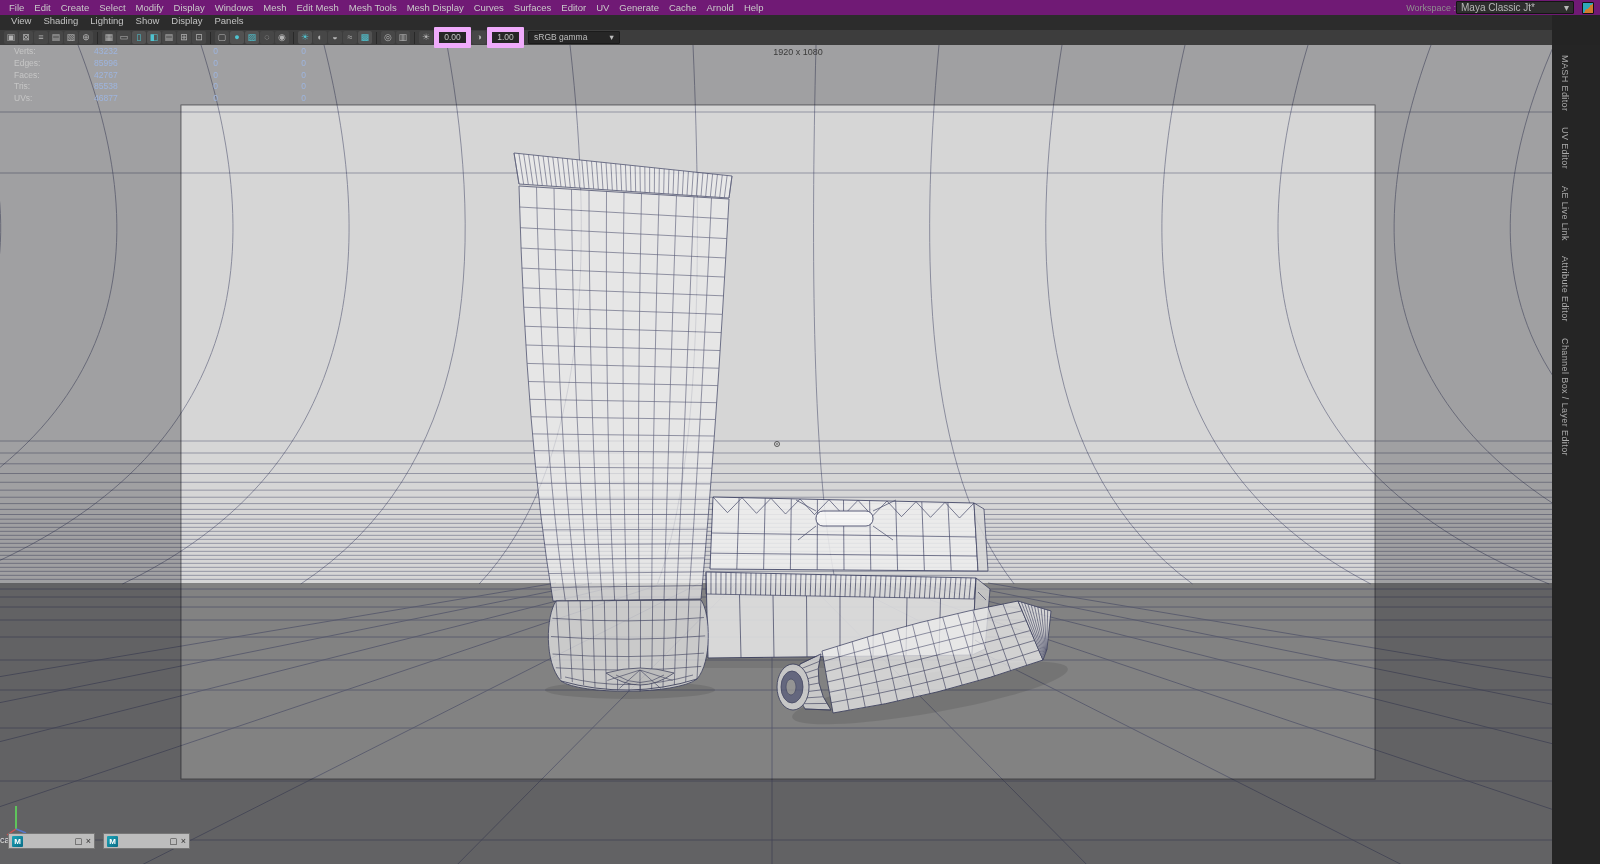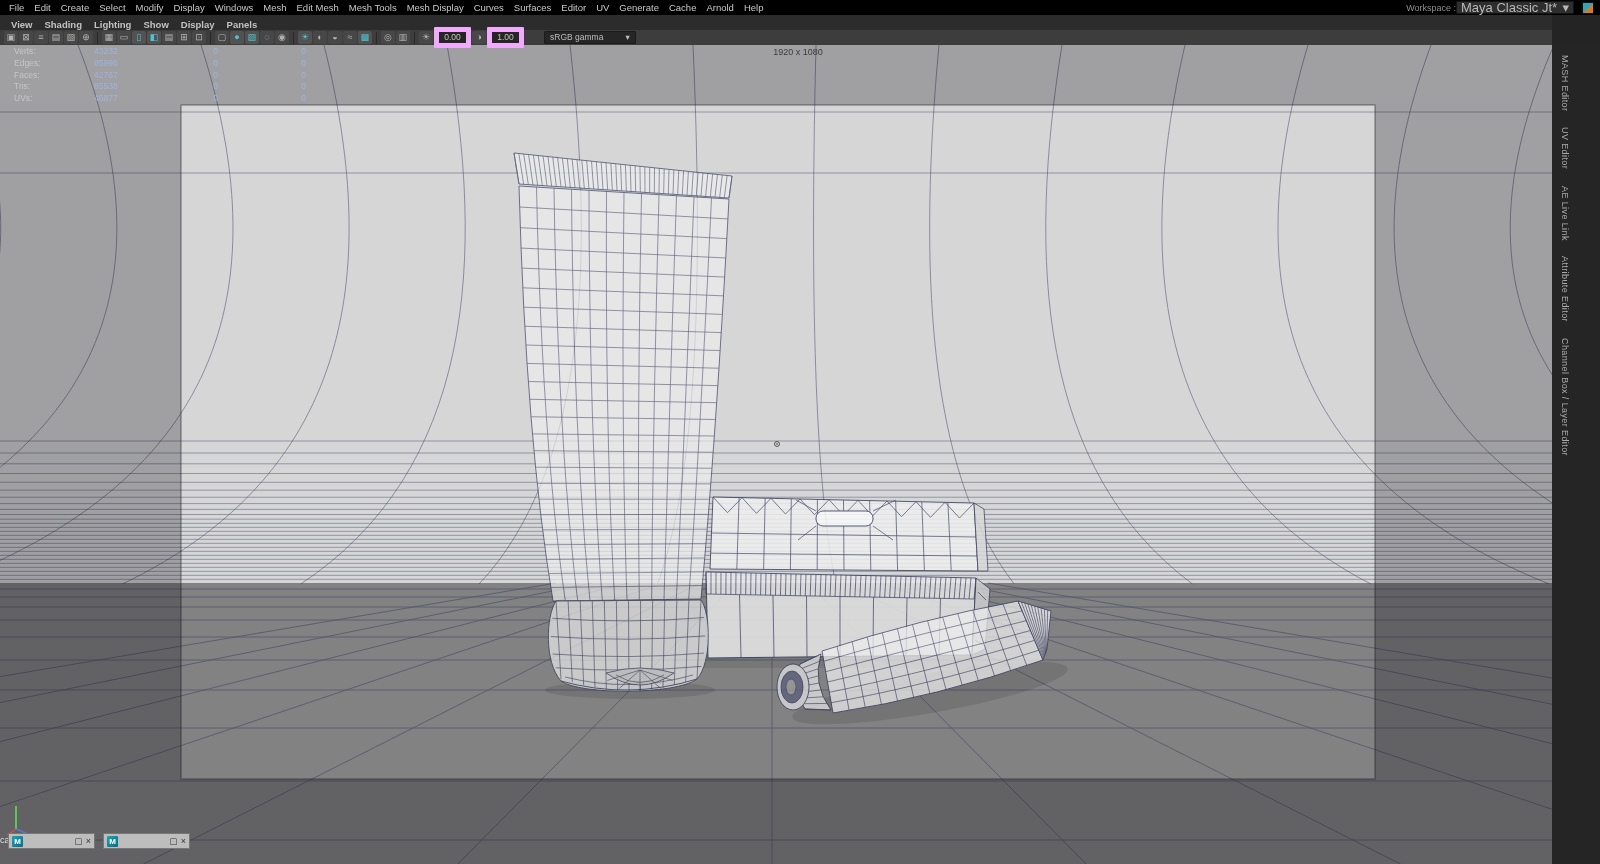--- a/index.html
+++ b/index.html
@@ -1,36 +1,36 @@
 <!DOCTYPE html>
 <html><head>
 <meta charset="utf-8">
 <style>
   html,body{margin:0;padding:0;}
   body{width:1600px;height:864px;background:#242424;font-family:"Liberation Sans",sans-serif;overflow:hidden;position:relative;-webkit-user-select:none;user-select:none;}
 
   
-  .menubar{position:absolute;top:0;left:0;width:1600px;height:15px;background:#000000;display:flex;align-items:center;color:#c9c9c9;font-size:9.5px;padding-left:4px;box-sizing:border-box;z-index:30;}
+  .menubar{position:absolute;top:0;left:0;width:1600px;height:15px;background:#701a75;display:flex;align-items:center;color:#c9c9c9;font-size:9.5px;padding-left:4px;box-sizing:border-box;z-index:30;}
   .mi{padding:0 5px;white-space:nowrap;cursor:default;}
   .mb-spacer{flex:1;}
   .ws-label{color:#8f8f8f;font-size:9px;}
-  .ws-dd{background:#2e2e2e;border:1px solid #141414;color:#b8b8b8;height:11px;line-height:11px;padding:0 4px;width:108px;display:flex;justify-content:space-between;align-items:center;margin-right:8px;font-size:13px;border-radius:1px;}
+  .ws-dd{background:#2e2e2e;border:1px solid #141414;color:#b8b8b8;height:11px;line-height:11px;padding:0 4px;width:108px;display:flex;justify-content:space-between;align-items:center;margin-right:8px;font-size:10px;border-radius:1px;}
   .ws-icon{width:10px;height:10px;margin-right:6px;background:linear-gradient(135deg,#2fa6b8 50%,#d07b2e 50%);border:1px solid #111;border-radius:1px;}
 
   
-  .panelbar{position:absolute;top:15px;left:0;right:48px;height:15px;background:#2c2c2c;display:flex;align-items:flex-end;color:#c2c2c2;font-size:9.5px;padding-left:5px;z-index:25;font-weight:bold;}
+  .panelbar{position:absolute;top:15px;left:0;right:48px;height:15px;background:#2c2c2c;display:flex;align-items:flex-start;color:#c2c2c2;font-size:9.5px;padding-left:5px;z-index:25;}
   .pmi{padding:0 6px;white-space:nowrap;cursor:default;}
 
   
   .toolbar{position:absolute;top:30px;left:0;right:48px;height:15px;background:#3d3d3d;display:flex;align-items:center;gap:1px;padding-left:4px;z-index:25;}
   .tb-icon{width:14px;height:13px;display:flex;align-items:center;justify-content:center;font-size:9px;color:#b4b4b4;background:#474747;border-radius:2px;line-height:1;}
   .tb-icon.on{color:#4fc3d0;background:#525252;}
   .tb-sep{width:1px;height:12px;background:#282828;margin:0 3px;}
   .tb-field{width:27px;height:11px;background:#262626;color:#c2c2c2;font-size:8.5px;text-align:center;line-height:11px;border-radius:1px;border:5px solid #f0abfc;}
-  .tb-dd{height:11px;background:#262626;color:#bdbdbd;font-size:8.5px;line-height:11px;padding:0 5px;display:flex;align-items:flex-end;gap:22px;border-radius:1px;border:1px solid #1b1b1b;margin-left:19px;}
+  .tb-dd{height:11px;background:#262626;color:#bdbdbd;font-size:8.5px;line-height:11px;padding:0 5px;display:flex;align-items:flex-end;gap:22px;border-radius:1px;border:1px solid #1b1b1b;margin-left:3px;}
 
   
   .viewport{position:absolute;top:45px;left:0;width:1552px;height:819px;background:#6f6f6f;overflow:hidden;z-index:1;}
   .viewport svg{position:absolute;top:0;left:0;}
 
   .hud{position:absolute;top:46px;left:14px;font-size:8.5px;line-height:11.8px;z-index:10;}
   .hud-row{display:flex;gap:48px;}
   .hud-label{width:32px;color:#c6c6c6;}
   .hud-v{width:36px;text-align:left;color:#9db4de;}
   .hud-z{width:40px;text-align:right;color:#9db4de;}

